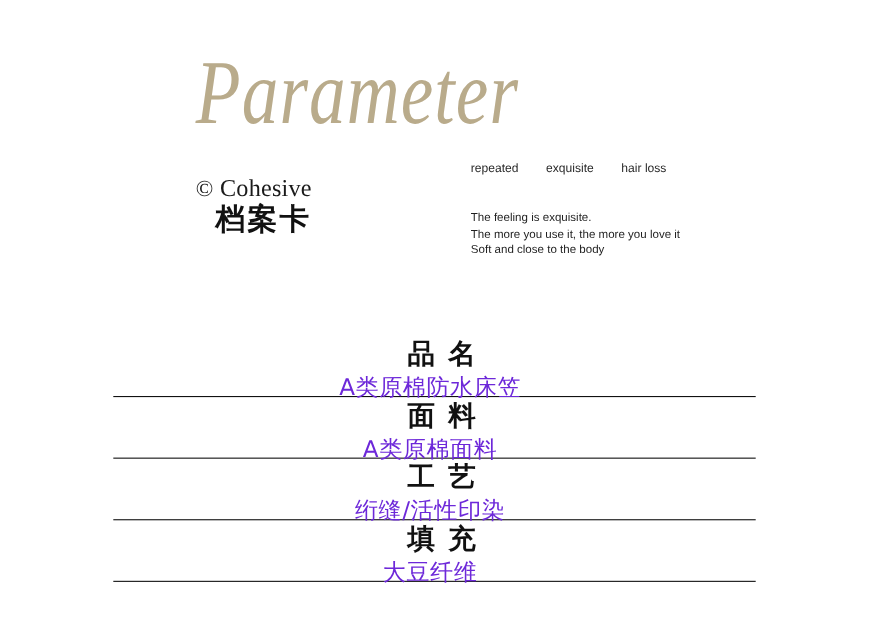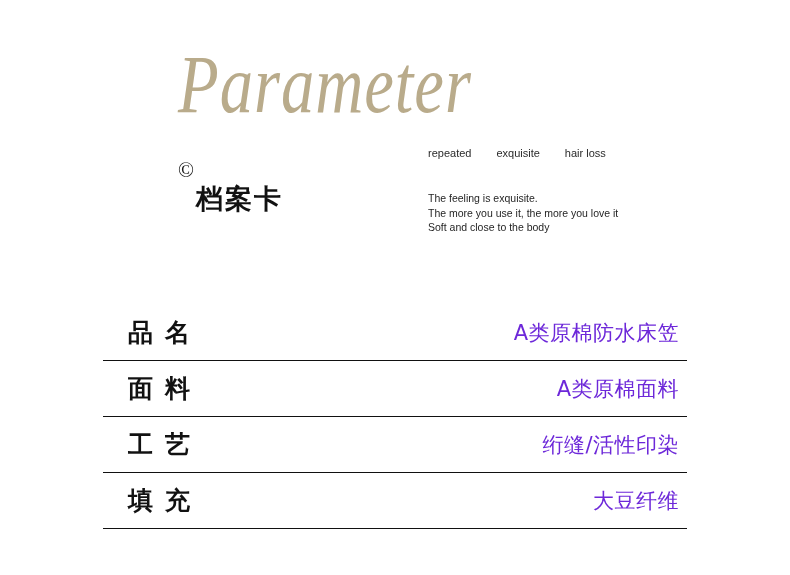--- a/index.html
+++ b/index.html
@@ -104,20 +104,21 @@
     top: 305px;
     width: 584px;
   }
   .spec-row {
     position: relative;
     height: 55px;
     display: flex;
     align-items: center;
     justify-content: space-between;
     border-bottom: 1px solid #111111;
+    flex-direction: column;
   }
   .spec-label {
     font-size: 25px;
     font-weight: bold;
     letter-spacing: 12px;
     color: #111111;
     padding-left: 25px;
     font-family: "DejaVu Sans", sans-serif;
   }
   .spec-value {
@@ -130,20 +131,21 @@
 </style>
 </head>
 <body>
 
 <div class="page">
 
   <div class="headline">Parameter</div>
 
   <div class="brand">
     <span class="copy">©</span>
+    <span class="brand-name">Cohesive</span>
   </div>
 
   <div class="brand-sub">档案卡</div>
 
   <div class="keywords">
     <span>repeated</span>
     <span>exquisite</span>
     <span>hair loss</span>
   </div>
 

